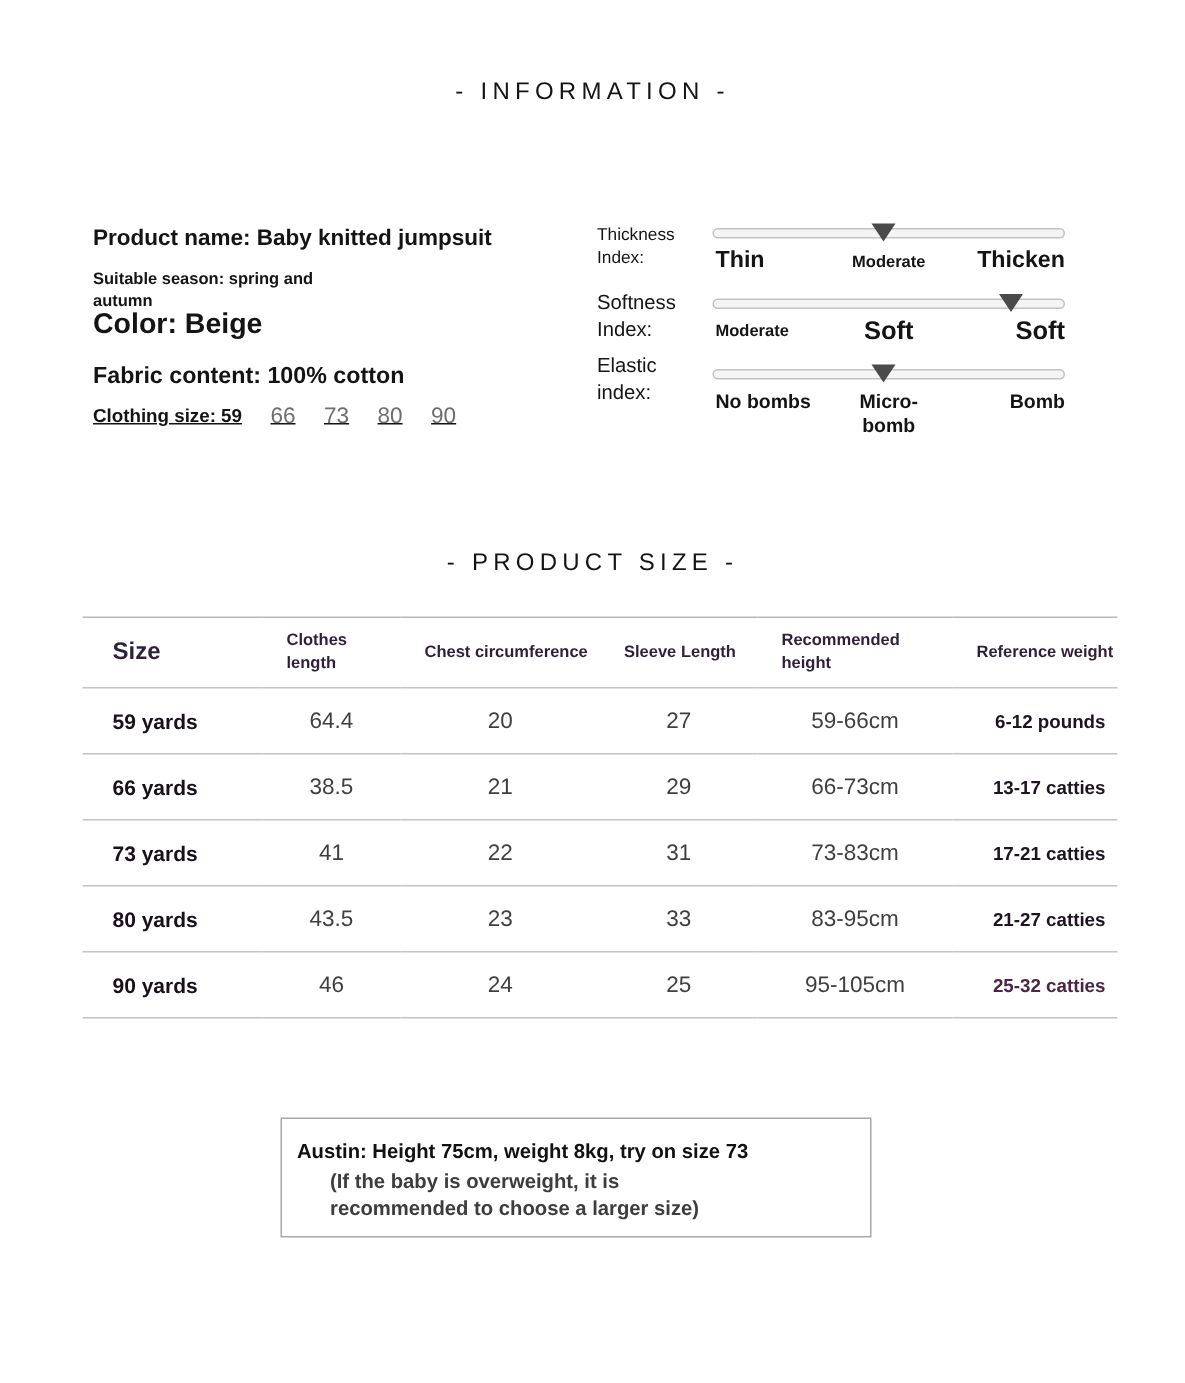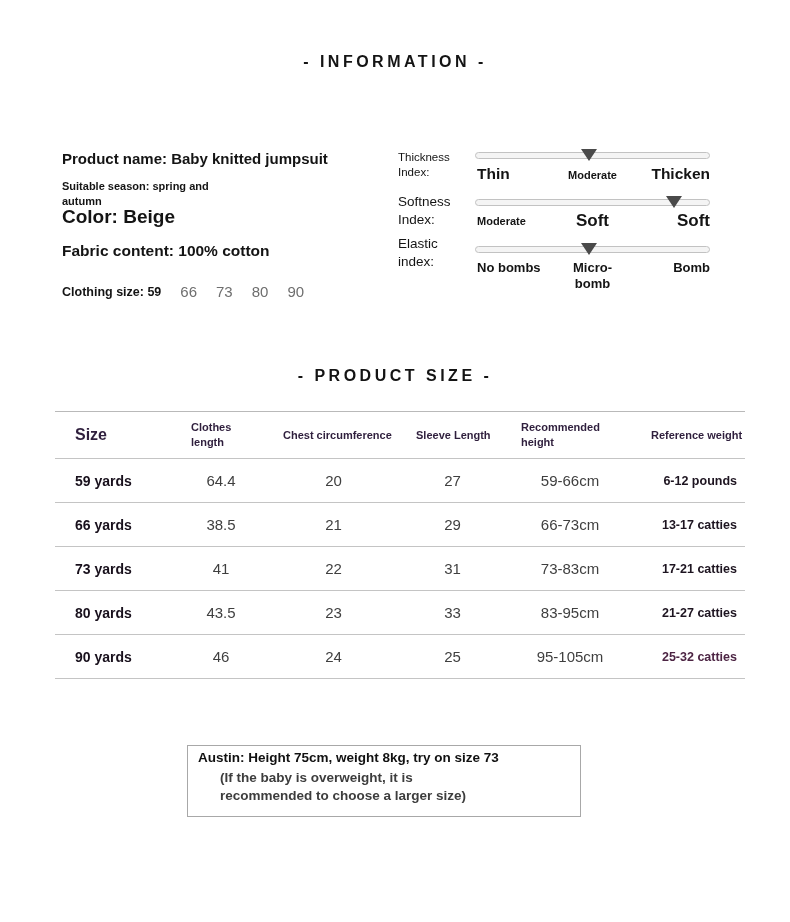--- a/index.html
+++ b/index.html
@@ -3,32 +3,32 @@
 <meta charset="utf-8">
 <style>
   * { margin:0; padding:0; box-sizing:border-box; }
   html,body { background:#ffffff; }
   .page {
     position:relative; width:790px; height:922px; background:#ffffff;
     font-family:"Liberation Sans", sans-serif; color:#1a1a1a; overflow:hidden;
   }
   .section-title {
     position:absolute; left:0; width:790px; text-align:center;
-    font-size:16px; font-weight:bold; letter-spacing:3.5px; color:#141414;
+    font-size:16px; font-weight:normal; letter-spacing:3.5px; color:#141414;
   }
   #title-information { top:53px; }
   #title-product-size { top:367px; }
 
   
   .fact { position:absolute; left:62px; font-weight:bold; color:#141414; }
   #product-name   { top:150px; font-size:15px; }
   #product-season { top:179px; font-size:11px; line-height:1.35; white-space:pre-line; }
   #product-color  { top:206px; font-size:19px; }
   #product-fabric { top:242px; font-size:15.5px; }
-  #product-sizes  { top:282px; font-size:12.5px; }
+  #product-sizes  { top:268px; font-size:12.5px;text-decoration:underline; }
   .size-option { font-weight:400; color:#6e6e6e; font-size:15px; margin-left:19px; position:relative; top:1px; }
 
   
   .indices { position:absolute; left:398px; top:145px; width:352px; height:160px; }
   .idx-label { position:absolute; left:0; width:78px; font-weight:normal; color:#141414; line-height:1.3; }
   .idx-label.sm { font-size:11.5px; }
   .idx-label.md { font-size:13.5px; }
   #idx-label-0 { top:5px; }
   #idx-label-1 { top:48px; }
   #idx-label-2 { top:90px; }
@@ -73,21 +73,21 @@
   
   .footnote {
     position:absolute; left:50px; top:691px; width:690px;
     font-size:12.5px; font-weight:bold; color:#8f8f8f;
     text-align:center; line-height:1.5; white-space:pre-line;
   }
 
   
   .fit-box {
     position:absolute; left:187px; top:745px; width:394px; min-height:72px;
-    border:1px solid #a8a8a8; background:#fff; padding:4px 10px 10px 10px;
+    border:1px solid #a8a8a8; background:#fff; padding:14px 10px 10px 10px;
   }
   .fit-line1 { font-size:13.5px; font-weight:bold; color:#111; }
   .fit-line2 { margin-left:22px; margin-top:4px; font-size:13.5px; font-weight:bold; color:#3d3d3d; line-height:1.3; white-space:pre-line; }
 </style>
 </head>
 <body>
 
 <div class="page">
 
   <div class="section-title" id="title-information">- INFORMATION -</div>

